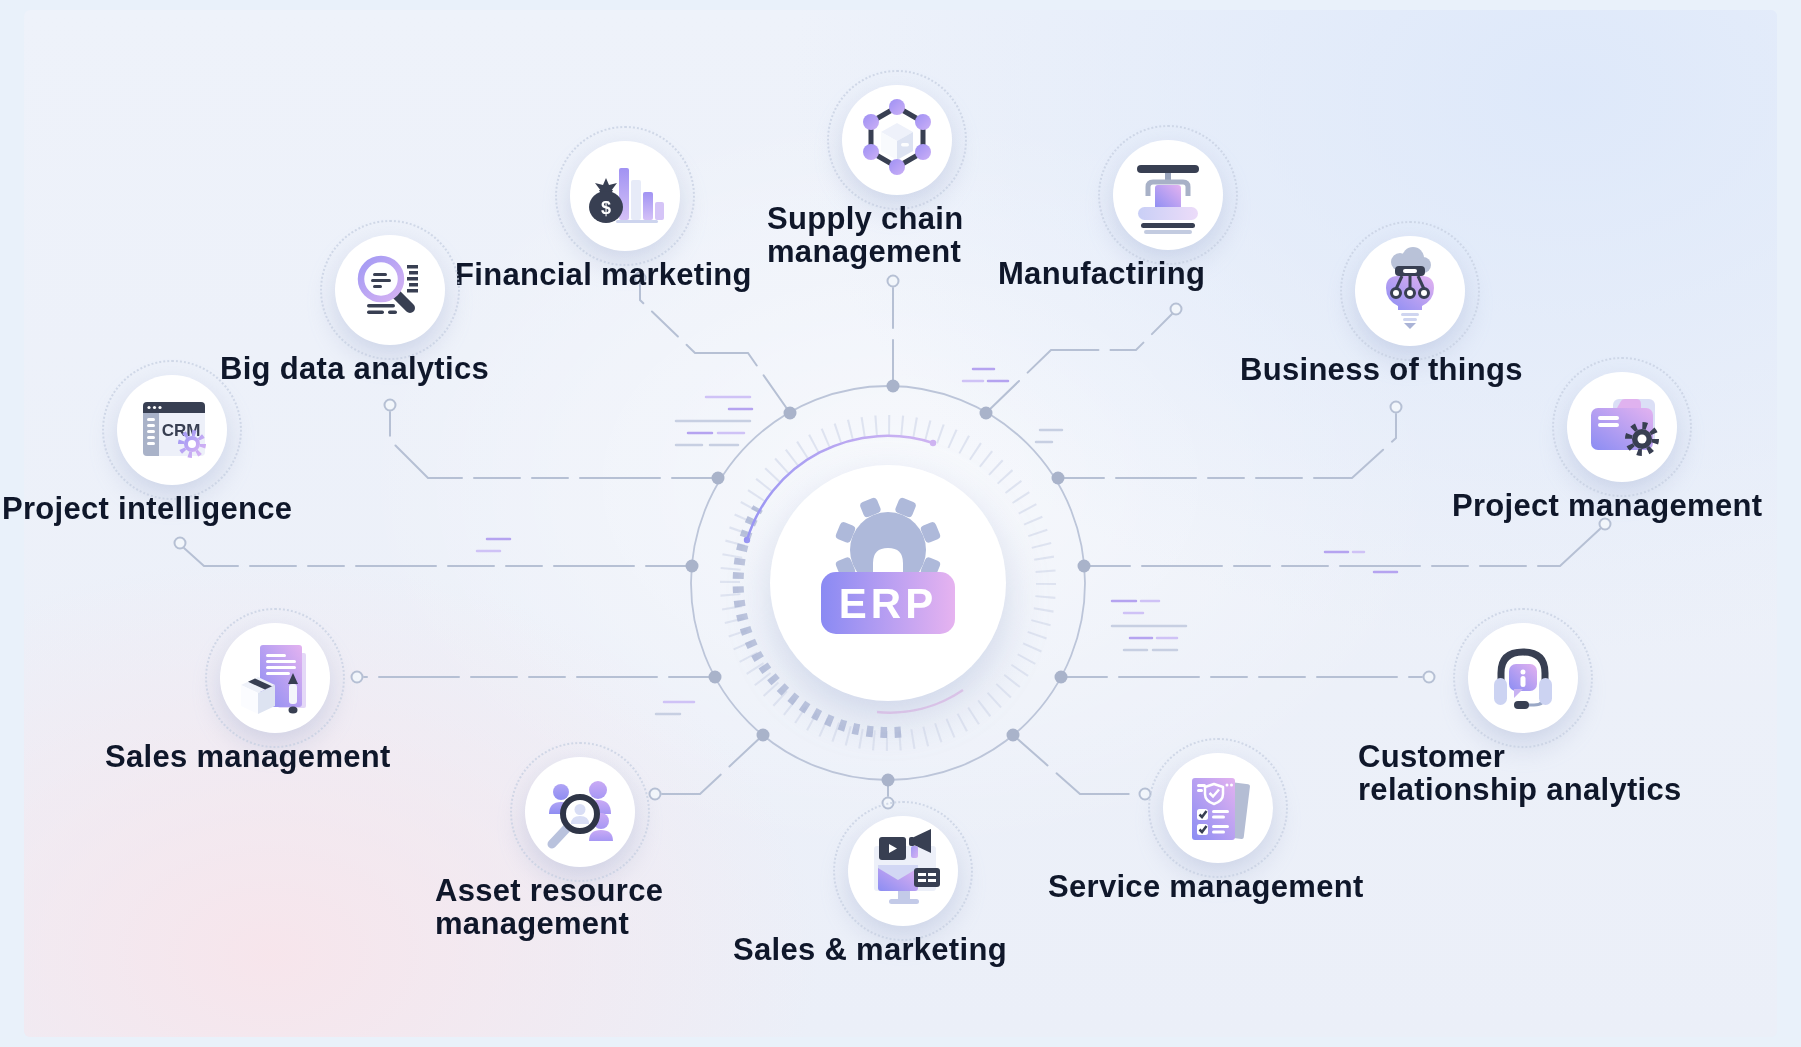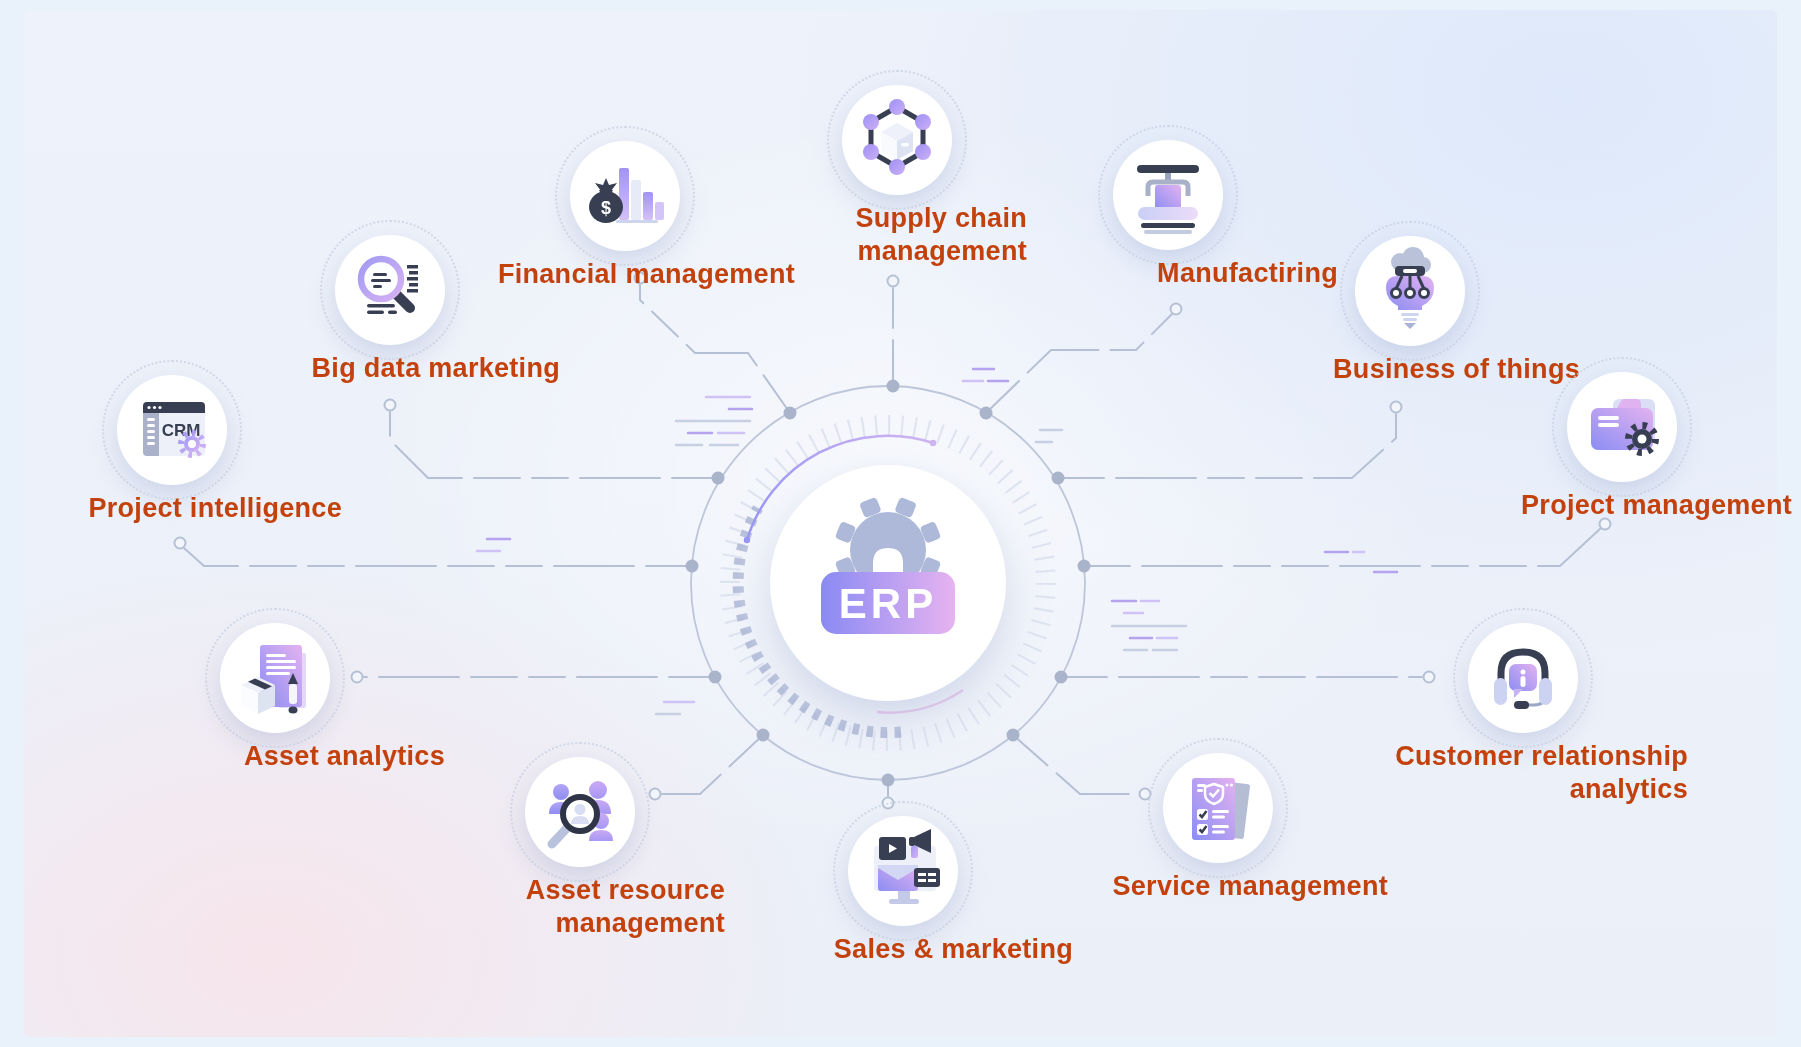--- a/index.html
+++ b/index.html
@@ -11,21 +11,21 @@
       radial-gradient(760px 520px at 50% 46%, rgba(255,255,255,.55), rgba(255,255,255,0) 72%),
       linear-gradient(180deg,#eef2fa,#ebeff8);}
   svg.bg{position:absolute;left:0;top:0;}
   .node{position:absolute;}
   .icon-circle{position:absolute;left:-55px;top:-55px;width:110px;height:110px;border-radius:50%;
     background:#fff;box-shadow:0 12px 28px rgba(142,158,199,.33);}
   .icon-circle::before{content:"";position:absolute;inset:-15px;border-radius:50%;
     border:2px dotted #c7d0e2;opacity:.75;}
   .icon-circle svg{position:absolute;left:0;top:0;}
   .label{position:absolute;top:62px;left:50%;transform:translateX(-50%);
-    text-align:right;color:#c2410c;font-weight:700;font-size:27px;line-height:33px;letter-spacing:.3px;}
+    text-align:left;color:#0f172a;font-weight:700;font-size:31px;line-height:33px;letter-spacing:.3px;}
   .center-halo{position:absolute;left:738px;top:433px;width:300px;height:300px;border-radius:50%;
     background:radial-gradient(circle, rgba(255,255,255,.8) 0%, rgba(255,255,255,.35) 55%, rgba(255,255,255,0) 72%);}
   .center-circle{position:absolute;left:770px;top:465px;width:236px;height:236px;border-radius:50%;
     background:#fff;box-shadow:0 16px 42px rgba(146,162,205,.4);}
   .center-art{position:absolute;left:788px;top:478px;}
 </style>
 </head>
 <body>
 
 <div class="canvas">
@@ -185,21 +185,21 @@
         <rect x="49" y="27" width="10" height="52" rx="2" fill="url(#gsoftV)"></rect>
         <rect x="61" y="39" width="10" height="40" rx="2" fill="#e7ebf8"></rect>
         <rect x="73" y="51" width="10" height="28" rx="2" fill="url(#gsoftV)"></rect>
         <rect x="85" y="61" width="9" height="18" rx="2" fill="#d5c4f7"></rect>
         <path d="M31,50 L25,42 L33,44 L36,37 L39,44 L47,42 L41,50 Z" fill="#383f52"></path>
         <path d="M29,49 L43,49 L40,55 L32,55 Z" fill="#383f52"></path>
         <ellipse cx="36" cy="66" rx="17" ry="16" fill="#383f52"></ellipse>
         <text x="36" y="73" text-anchor="middle" font-family="Liberation Sans, sans-serif" font-size="18" font-weight="bold" fill="#fff">$</text>
       </svg>
     </div>
-    <div class="label" style="width:340px">Financial management</div>
+    <div class="label" style="width:340px">Financial marketing</div>
   </div>
 
   <div class="node" style="left:390px;top:290px">
     <div class="icon-circle">
       <svg width="110" height="110" viewBox="0 0 110 110">
         <line x1="61" y1="59" x2="75" y2="73" stroke="#383f52" stroke-width="10" stroke-linecap="round"></line>
         <circle cx="46" cy="44" r="20" fill="#fdfeff" stroke="url(#gsoft)" stroke-width="6.5"></circle>
         <g fill="#383f52">
           <rect x="38" y="38" width="14" height="3" rx="1.5"></rect>
           <rect x="36" y="44" width="20" height="3" rx="1.5"></rect>
@@ -208,21 +208,21 @@
             <rect x="74" y="36" width="9" height="3.5"></rect>
           <rect x="72" y="42" width="11" height="3.5"></rect>
             <rect x="74" y="48" width="9" height="3.5"></rect>
           <rect x="72" y="54" width="11" height="3.5"></rect>
           <rect x="32" y="69" width="28" height="3.5" rx="1.75"></rect>
           <rect x="32" y="75.5" width="17" height="3.5" rx="1.75"></rect>
             <rect x="53" y="75.5" width="9" height="3.5" rx="1.75"></rect>
         </g>
       </svg>
     </div>
-    <div class="label" style="width:340px">Big data marketing</div>
+    <div class="label" style="width:340px">Big data analytics</div>
   </div>
 
   <div class="node" style="left:172px;top:430px">
     <div class="icon-circle">
       <svg width="110" height="110" viewBox="0 0 110 110">
         <rect x="26" y="27" width="62" height="54" rx="4" fill="#edf0f9"></rect>
         <path d="M26,38 L26,31 Q26,27 30,27 L84,27 Q88,27 88,31 L88,38 Z" fill="#383f52"></path>
         <circle cx="32" cy="32.5" r="1.6" fill="#fff"></circle>
           <circle cx="37.5" cy="32.5" r="1.6" fill="#fff"></circle>
           <circle cx="43" cy="32.5" r="1.6" fill="#fff"></circle>
@@ -420,16 +420,16 @@
         <rect x="46" y="49" width="24" height="3" rx="1.5" fill="#fff"></rect>
         <path d="M73,50 L68,61 L78,61 Z" fill="#383f52"></path>
         <rect x="69" y="61" width="8" height="20" rx="3" fill="#f4f6fb"></rect>
         <ellipse cx="73" cy="87" rx="4.5" ry="3.5" fill="#383f52"></ellipse>
         <polygon points="21,62 38,54 55,62 38,70" fill="#eef1f9"></polygon>
         <polygon points="21,62 38,70 38,91 21,83" fill="#fbfcff"></polygon>
         <polygon points="38,70 55,62 55,83 38,91" fill="#dde3f1"></polygon>
         <polygon points="28,58.7 35,55.4 52,63.3 45,66.6" fill="#383f52"></polygon>
       </svg>
     </div>
-    <div class="label" style="width:340px">Asset analytics</div>
+    <div class="label" style="width:340px">Sales management</div>
   </div>
 
 </div>
 
 </body></html>

